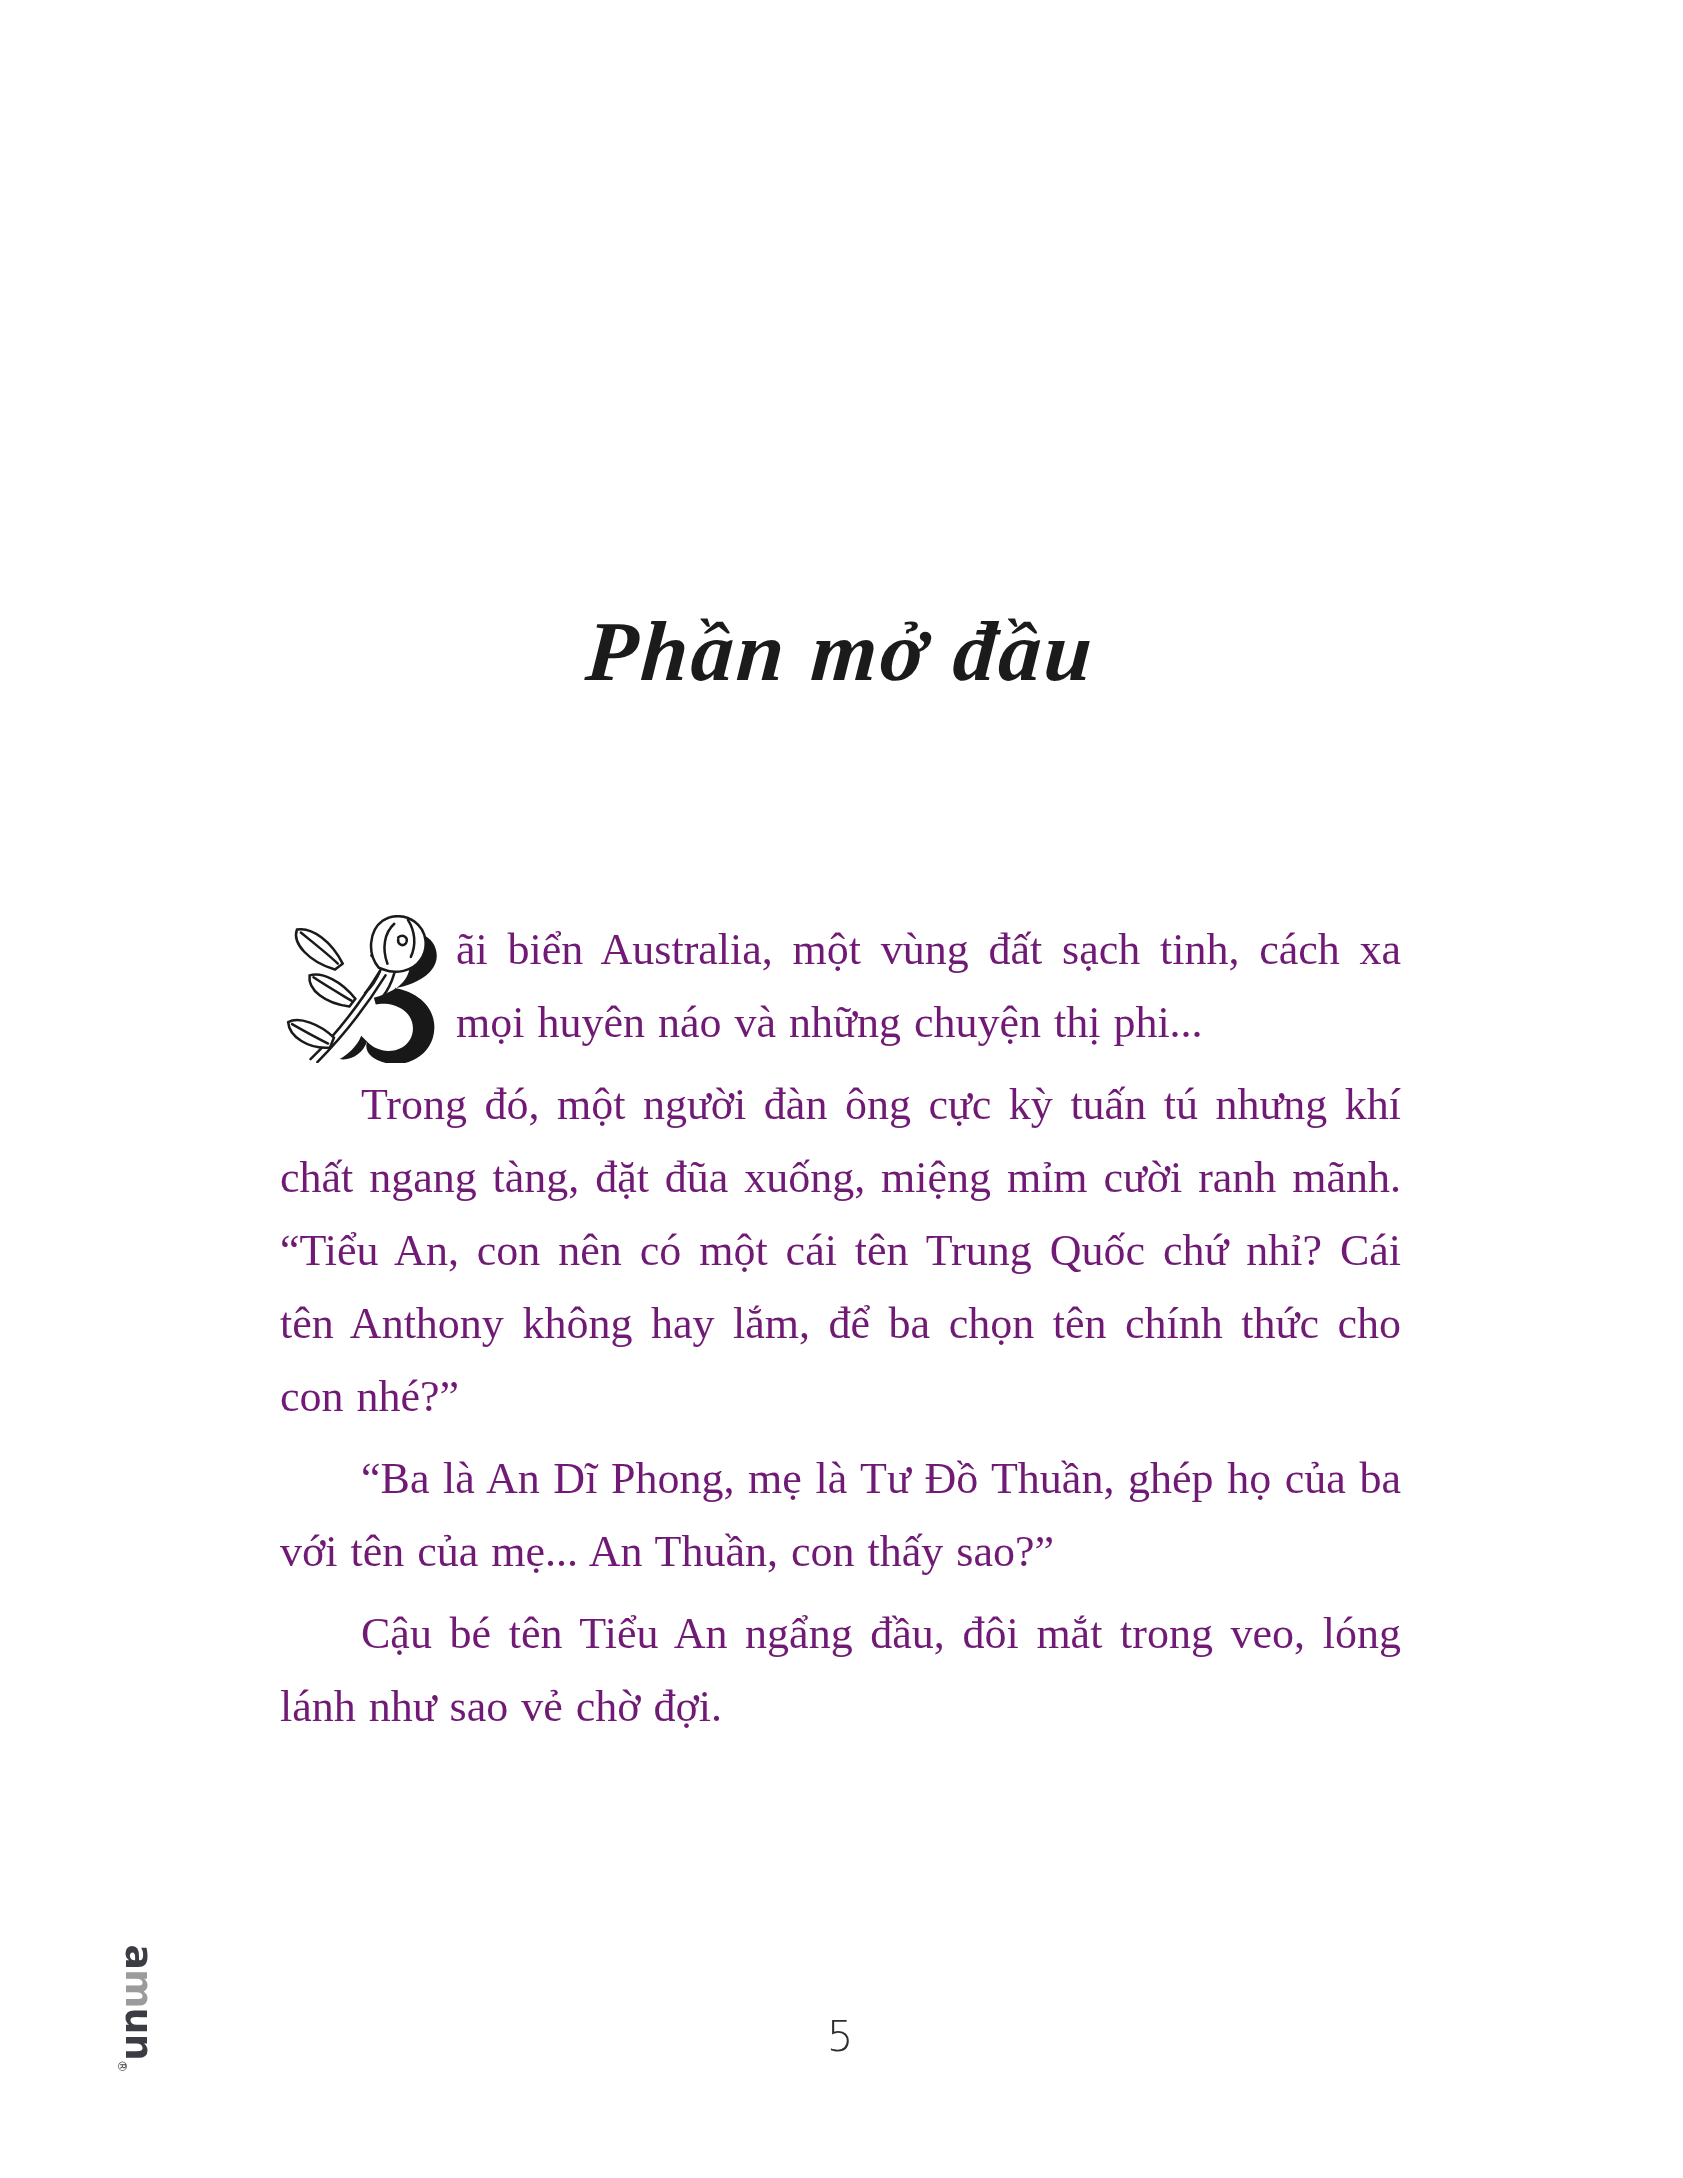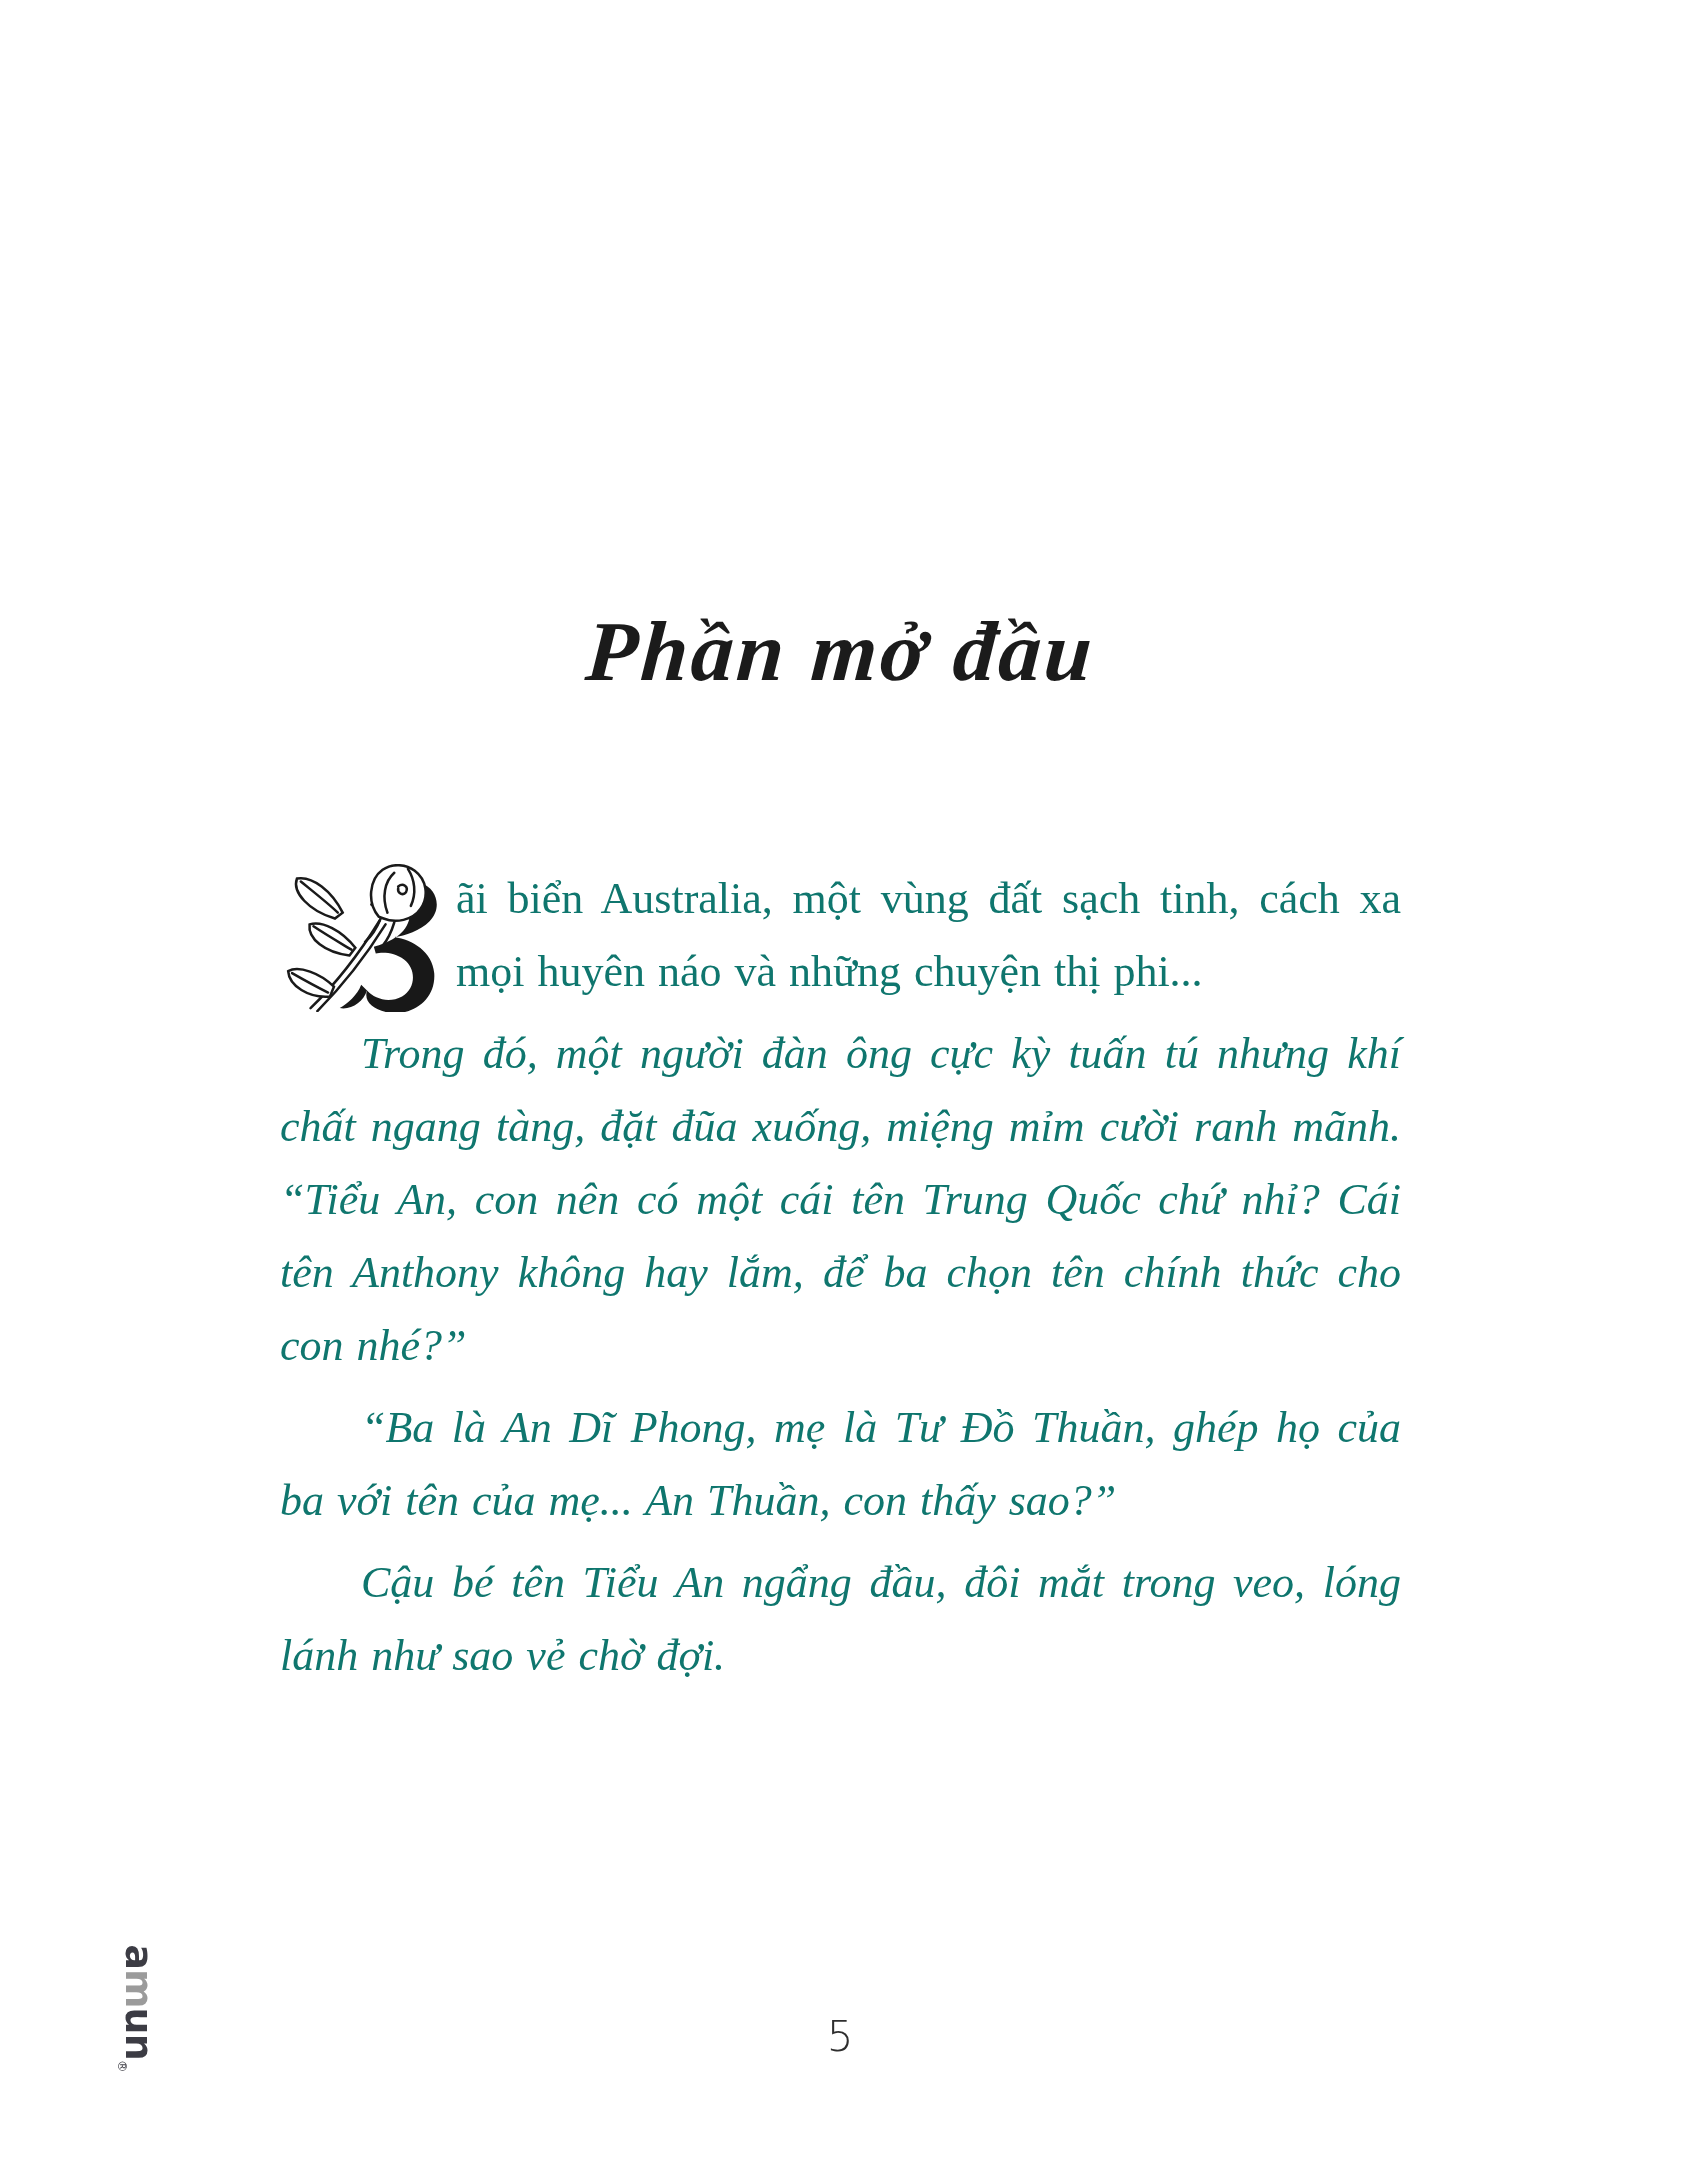--- a/index.html
+++ b/index.html
@@ -17,31 +17,31 @@
     font-family:"Liberation Serif", serif;
     font-style:italic;
     font-weight:bold;
     font-size:85px;
     letter-spacing:3px;
     color:#1b1b1b;
     transform:skewX(-4deg);
   }
   .body-text {
     position:absolute;
-    top:862px; left:280px; width:1121px;
-    color:#0f766e;
+    top:913px; left:280px; width:1121px;
+    color:#701a75;
   }
   .body-text p {
     margin:0 0 9px 0;
     font-size:44px;
     line-height:73px;
     text-align:justify;
     word-spacing:2px;
   }
-  .body-text p.indent-sm { text-indent:81px;font-style:italic; }
+  .body-text p.indent-sm { text-indent:81px; }
   .body-text p.indent-lg { text-indent:178px; }
   .dropcap-art {
     float:left;
     width:176px; height:148px;
     margin:2px 0 0 0;
   }
   .page-number {
     position:absolute;
     top:2012px; left:280px; width:1121px;
     text-align:center;

